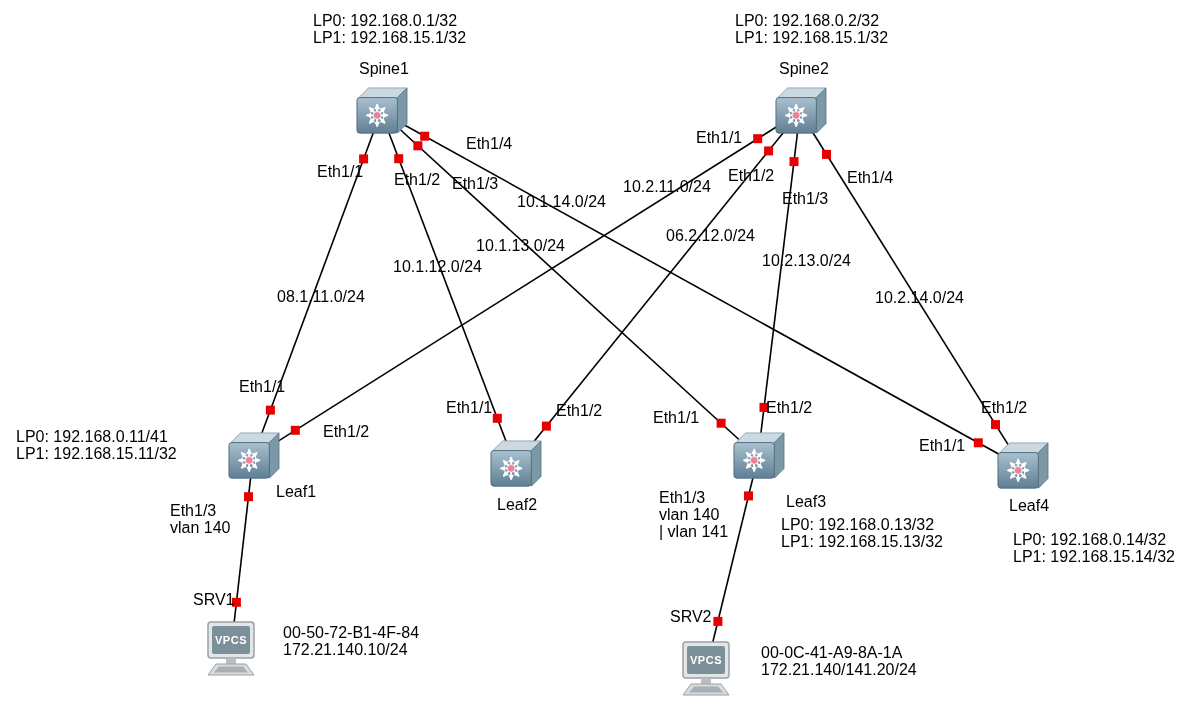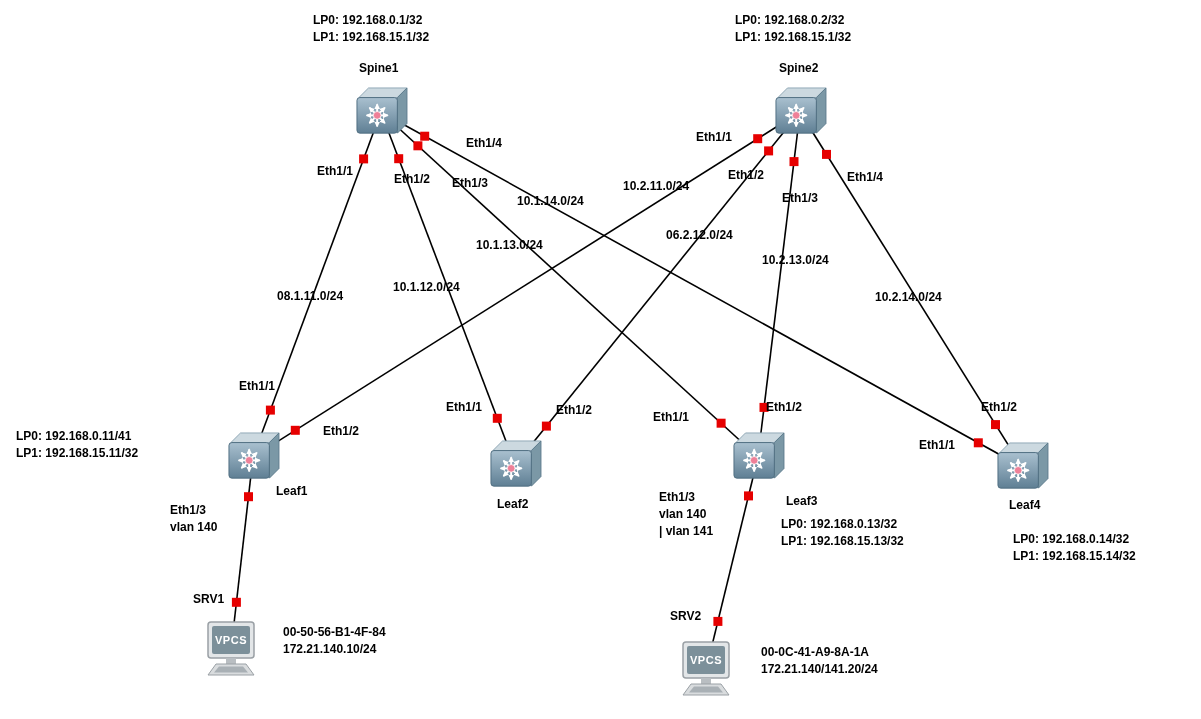--- a/index.html
+++ b/index.html
@@ -7,22 +7,22 @@
     position: relative;
     width: 1201px;
     height: 719px;
     background: #ffffff;
     overflow: hidden;
     font-family: "Liberation Sans", sans-serif;
   }
   #diagram { position: absolute; left: 0; top: 0; }
   .lbl {
     position: absolute;
-    font-weight: bold;
-    font-size: 12px;
+    font-weight: normal;
+    font-size: 16px;
     line-height: 17px;
     color: #000;
     white-space: nowrap;
   }
   .link { stroke: #000000; stroke-width: 1.6; }
   .vpcs-text {
     font-family: "Liberation Sans", sans-serif;
     font-weight: bold;
     font-size: 11px;
     fill: #ffffff;
@@ -170,30 +170,30 @@
   <div class="lbl" style="left:766px;top:399px">Eth1/2</div>
   <div class="lbl" style="left:659px;top:489px">
     <div>Eth1/3</div>
     <div>vlan 140</div>
     <div>| vlan 141</div>
   </div>
   <div class="lbl" style="left:919px;top:437px">Eth1/1</div>
   <div class="lbl" style="left:981px;top:399px">Eth1/2</div>
 
   <div class="lbl" style="left:277px;top:288px">08.1.11.0/24</div>
-  <div class="lbl" style="left:393px;top:279px">10.1.12.0/24</div>
+  <div class="lbl" style="left:393px;top:258px">10.1.12.0/24</div>
   <div class="lbl" style="left:476px;top:237px">10.1.13.0/24</div>
   <div class="lbl" style="left:517px;top:193px">10.1.14.0/24</div>
   <div class="lbl" style="left:623px;top:178px">10.2.11.0/24</div>
   <div class="lbl" style="left:666px;top:227px">06.2.12.0/24</div>
   <div class="lbl" style="left:762px;top:252px">10.2.13.0/24</div>
   <div class="lbl" style="left:875px;top:289px">10.2.14.0/24</div>
 
   <div class="lbl" style="left:283px;top:624px">
-    <div>00-50-56-B1-4F-84</div>
+    <div>00-50-72-B1-4F-84</div>
     <div>172.21.140.10/24</div>
   </div>
   <div class="lbl" style="left:761px;top:644px">
     <div>00-0C-41-A9-8A-1A</div>
     <div>172.21.140/141.20/24</div>
   </div>
 
 </div>
 
 </body></html>

